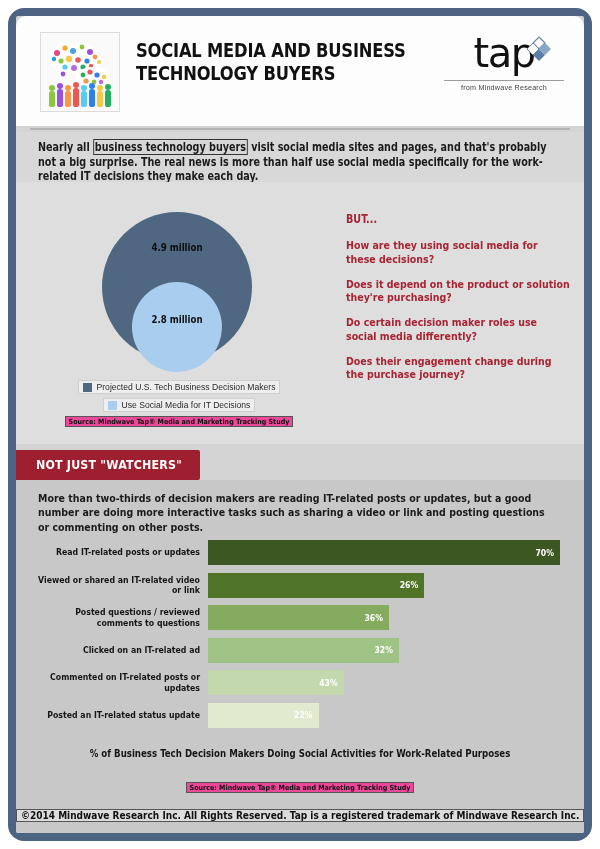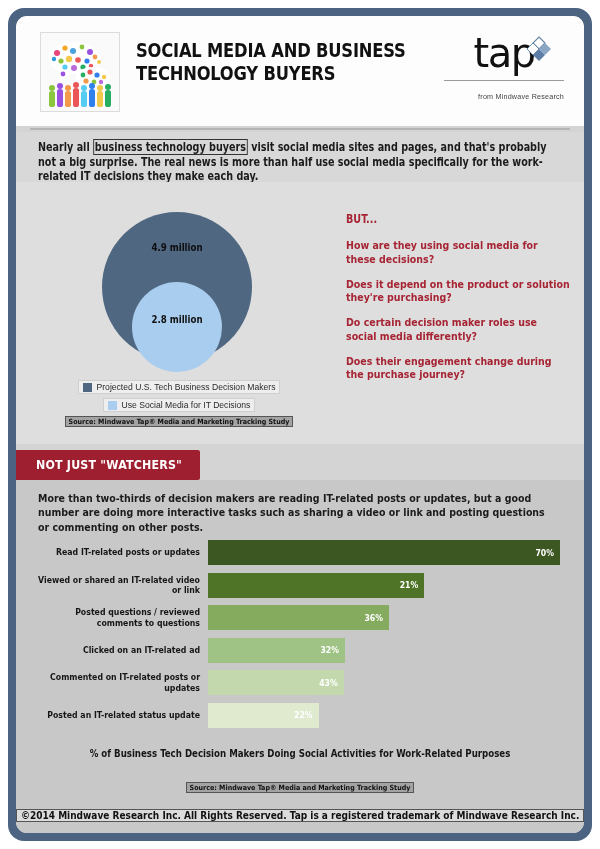--- a/index.html
+++ b/index.html
@@ -24,21 +24,21 @@
     box-sizing: border-box;
     background: #4c6382;
     border-radius: 16px;
     padding: 8px;
   }
   .poster-inner {
     position: relative;
     width: 100%;
     height: 100%;
     background: #d4d4d4;
-    border-radius: 11px;
+    border-radius: 2px;
     overflow: hidden;
   }
 
   
   .header {
     position: absolute;
     left: 0; top: 0;
     width: 100%;
     height: 110px;
     background: #fdfdfd;
@@ -101,26 +101,25 @@
   .brand-diamond {
     position: absolute;
     right: 12px;
     top: 2px;
     width: 26px;
     height: 26px;
   }
   .brand-sub {
     margin-top: 8px;
     border-top: 1px solid #9a9a9a;
-    padding-top: 11px;
+    padding-top: 2px;
     font-size: 7.2px;
     color: #444;
     font-family: "Liberation Sans", sans-serif;
     letter-spacing: 0.2px;
-    text-align: right;
   }
 
   
   .intro {
     position: absolute;
     left: 0;
     top: 116px;
     width: 100%;
     padding: 8px 22px 8px 22px;
     box-sizing: border-box;
@@ -218,21 +217,21 @@
     font-family: "Liberation Sans", sans-serif;
     font-size: 8.6px;
     color: #2b2b2b;
     white-space: nowrap;
   }
   .source-box {
     display: block;
     margin: 2px auto 0 auto;
     width: fit-content;
     border: 1px solid #555;
-    background: #a3a3a3;
+    background: #ec4899;
     padding: 0 3px;
     font-family: "DejaVu Sans Condensed", "Liberation Sans Narrow", "Liberation Sans", sans-serif;
     font-size: 7.1px;
     font-weight: bold;
     color: #111;
     white-space: nowrap;
   }
 
   .questions {
     position: absolute;
@@ -526,36 +525,36 @@
             <div class="bar-track">
               <div class="bar-fill" style="width: 351.918px; background: rgb(60, 87, 34);">
                 <span class="bar-value">70%</span>
               </div>
             </div>
           </div>
           <div class="bar-row" style="top: 32.5px;">
             <div class="bar-label">Viewed or shared an IT-related video or link</div>
             <div class="bar-track">
               <div class="bar-fill" style="width: 216.178px; background: rgb(79, 116, 39);">
-                <span class="bar-value">21%</span>
+                <span class="bar-value">26%</span>
               </div>
             </div>
           </div>
           <div class="bar-row" style="top: 65px;">
             <div class="bar-label">Posted questions / reviewed comments to questions</div>
             <div class="bar-track">
               <div class="bar-fill" style="width: 180.986px; background: rgb(132, 171, 94);">
                 <span class="bar-value">36%</span>
               </div>
             </div>
           </div>
           <div class="bar-row" style="top: 97.5px;">
             <div class="bar-label">Clicked on an IT-related ad</div>
             <div class="bar-track">
-              <div class="bar-fill" style="width: 137px; background: rgb(159, 195, 132); text-align: center;">
+              <div class="bar-fill" style="width: 191px; background: rgb(159, 195, 132); text-align: center;">
                 <span class="bar-value">32%</span>
               </div>
             </div>
           </div>
           <div class="bar-row" style="top: 130px;">
             <div class="bar-label">Commented on IT-related posts or updates</div>
             <div class="bar-track">
               <div class="bar-fill" style="width: 135.74px; background: rgb(195, 217, 173);">
                 <span class="bar-value" style="color: rgb(255, 255, 255);">43%</span>
               </div>

